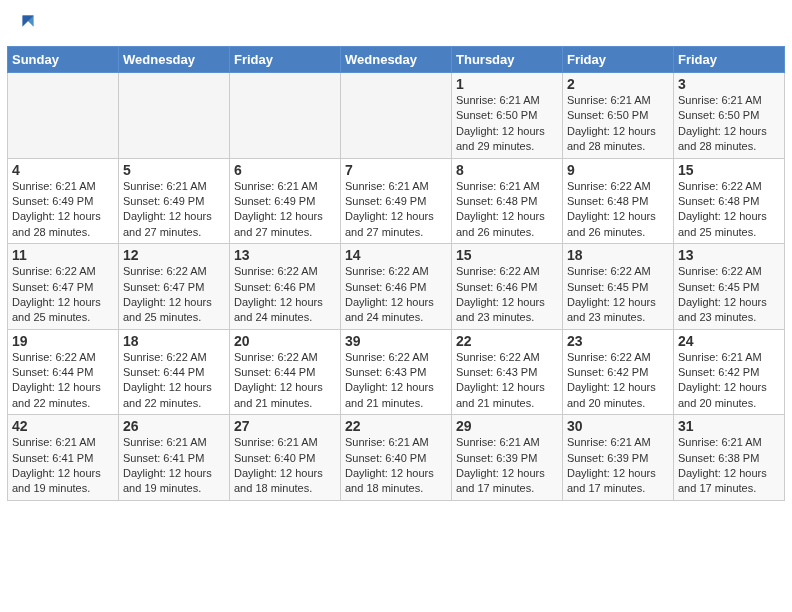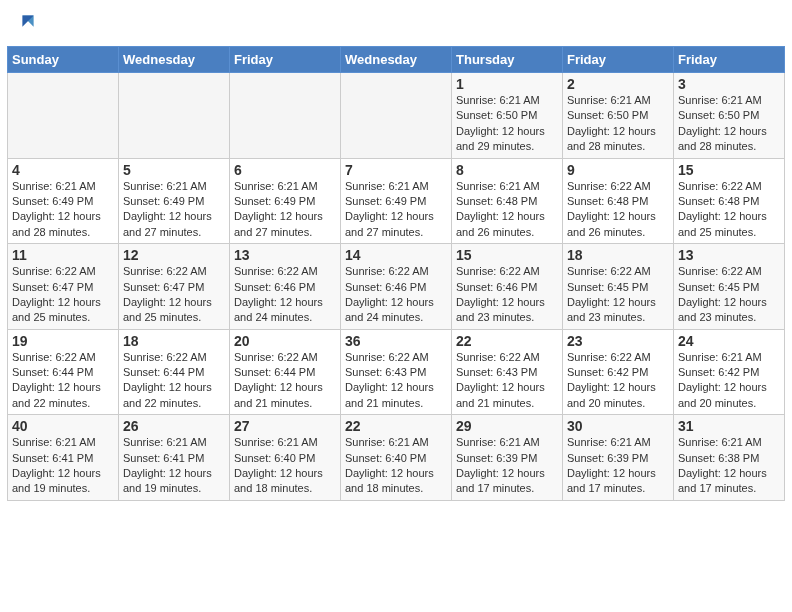--- a/index.html
+++ b/index.html
@@ -213,21 +213,21 @@
 and 22 minutes.</div>
           </td>
           <td>
             <span class="day-num">20</span>
             <div class="day-info" style="white-space: pre-line;">Sunrise: 6:22 AM
 Sunset: 6:44 PM
 Daylight: 12 hours
 and 21 minutes.</div>
           </td>
           <td>
-            <span class="day-num">36</span>
+            <span class="day-num">39</span>
             <div class="day-info" style="white-space: pre-line;">Sunrise: 6:22 AM
 Sunset: 6:43 PM
 Daylight: 12 hours
 and 21 minutes.</div>
           </td>
           <td>
             <span class="day-num">22</span>
             <div class="day-info" style="white-space: pre-line;">Sunrise: 6:22 AM
 Sunset: 6:43 PM
 Daylight: 12 hours
@@ -243,21 +243,21 @@
           <td>
             <span class="day-num">24</span>
             <div class="day-info" style="white-space: pre-line;">Sunrise: 6:21 AM
 Sunset: 6:42 PM
 Daylight: 12 hours
 and 20 minutes.</div>
           </td>
         </tr>
         <tr>
           <td>
-            <span class="day-num">40</span>
+            <span class="day-num">42</span>
             <div class="day-info" style="white-space: pre-line;">Sunrise: 6:21 AM
 Sunset: 6:41 PM
 Daylight: 12 hours
 and 19 minutes.</div>
           </td>
           <td>
             <span class="day-num">26</span>
             <div class="day-info" style="white-space: pre-line;">Sunrise: 6:21 AM
 Sunset: 6:41 PM
 Daylight: 12 hours

